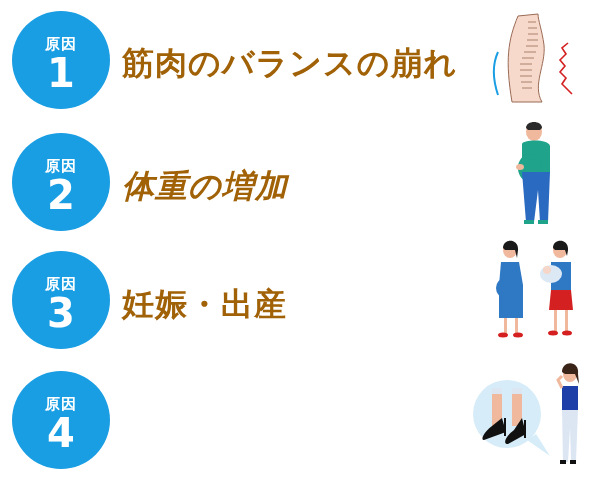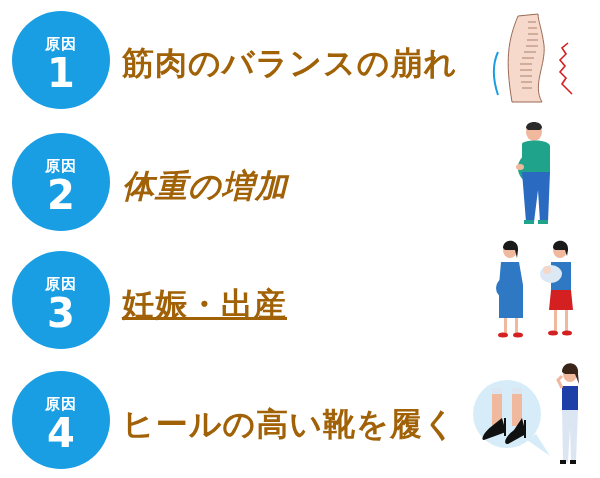--- a/index.html
+++ b/index.html
@@ -66,21 +66,21 @@
     <rect x="14" y="100" width="10" height="4" fill="#1fa38a"></rect>
     <rect x="28" y="100" width="10" height="4" fill="#1fa38a"></rect>
   </svg>
 </div>
 
 <div class="row" style="top:240px;">
   <div class="badge" style="top:11px;">
     <div class="lbl">原因</div>
     <div class="num">3</div>
   </div>
-  <div class="title" style="top:43px;text-decoration:underline;">妊娠・出産</div>
+  <div class="title" style="top:43px;">妊娠・出産</div>
   <svg class="illus" style="left:485px; top:0px;" width="100" height="100" viewBox="0 0 100 100">
 
     <ellipse cx="25" cy="10" rx="7" ry="8" fill="#f0b89c"></ellipse>
     <path d="M18 8 C18 -2, 34 -2, 33 10 L32 18 L30 10 L20 10 Z" fill="#1a1a1a"></path>
     <path d="M16 22 L34 22 L38 45 L38 78 L14 78 L14 45 Z" fill="#2f78c4"></path>
     <ellipse cx="20" cy="48" rx="9" ry="10" fill="#2f78c4"></ellipse>
     <rect x="19" y="78" width="3" height="16" fill="#f0b89c"></rect>
     <rect x="30" y="78" width="3" height="16" fill="#f0b89c"></rect>
     <ellipse cx="18" cy="95" rx="5" ry="2.5" fill="#d42020"></ellipse>
     <ellipse cx="33" cy="95" rx="5" ry="2.5" fill="#d42020"></ellipse>
@@ -96,21 +96,20 @@
     <ellipse cx="68" cy="93" rx="5" ry="2.5" fill="#d42020"></ellipse>
     <ellipse cx="82" cy="93" rx="5" ry="2.5" fill="#d42020"></ellipse>
   </svg>
 </div>
 
 <div class="row" style="top:360px;">
   <div class="badge" style="top:11px;">
     <div class="lbl">原因</div>
     <div class="num">4</div>
   </div>
-  <div class="title" style="top:43px;">ヒールの高い靴を履く</div>
   <svg class="illus" style="left:462px; top:-8px;" width="130" height="120" viewBox="0 0 130 120">
 
     <circle cx="45" cy="62" r="34" fill="#d6ecf8"></circle>
     <path d="M65 88 L88 104 L74 82 Z" fill="#d6ecf8"></path>
 
     <rect x="30" y="38" width="10" height="36" fill="#f0b89c"></rect>
     <rect x="50" y="38" width="10" height="36" fill="#f0b89c"></rect>
     <rect x="30" y="36" width="10" height="6" fill="#dce6f3"></rect>
     <rect x="50" y="36" width="10" height="6" fill="#dce6f3"></rect>
     <path d="M40 66 L44 80 L22 88 C18 88, 22 80, 30 74 Z" fill="#111"></path>

